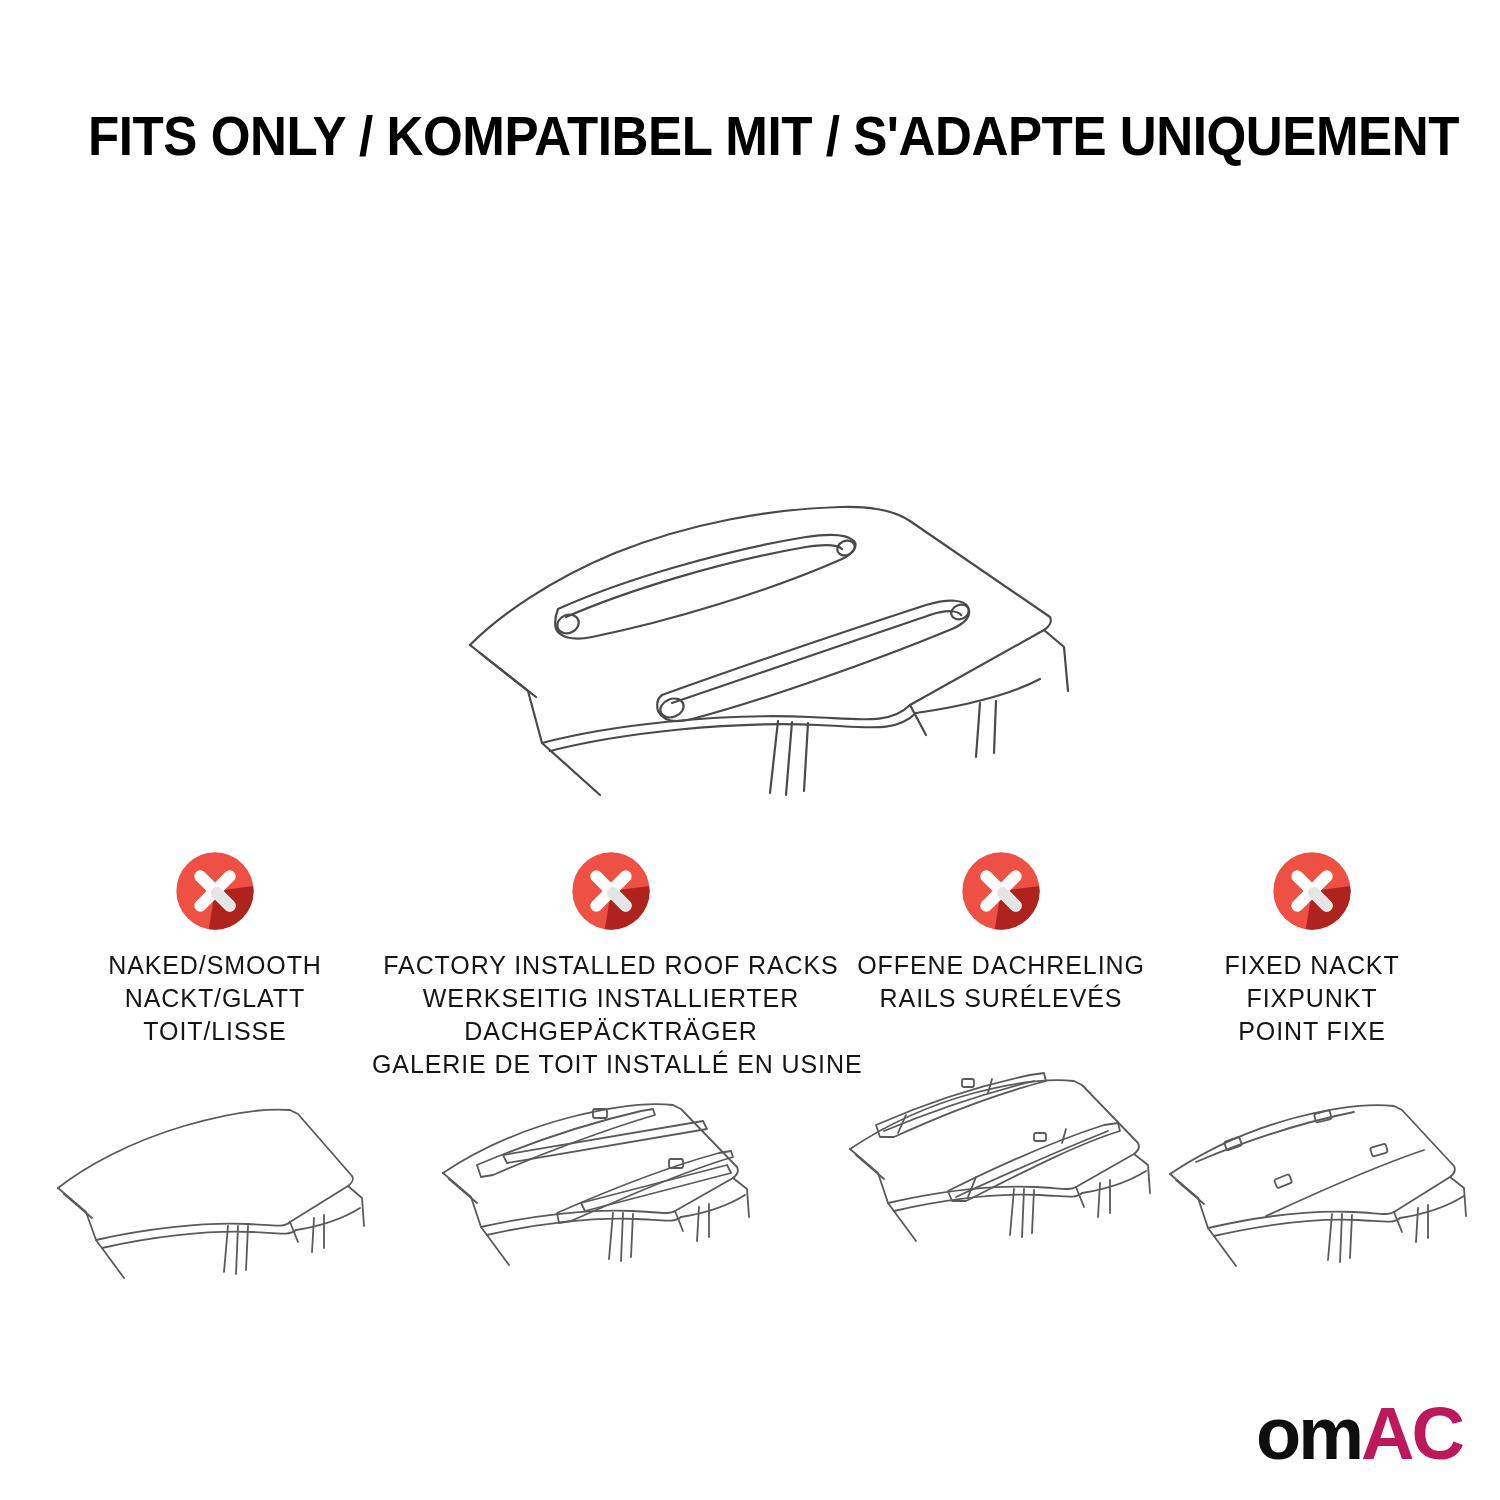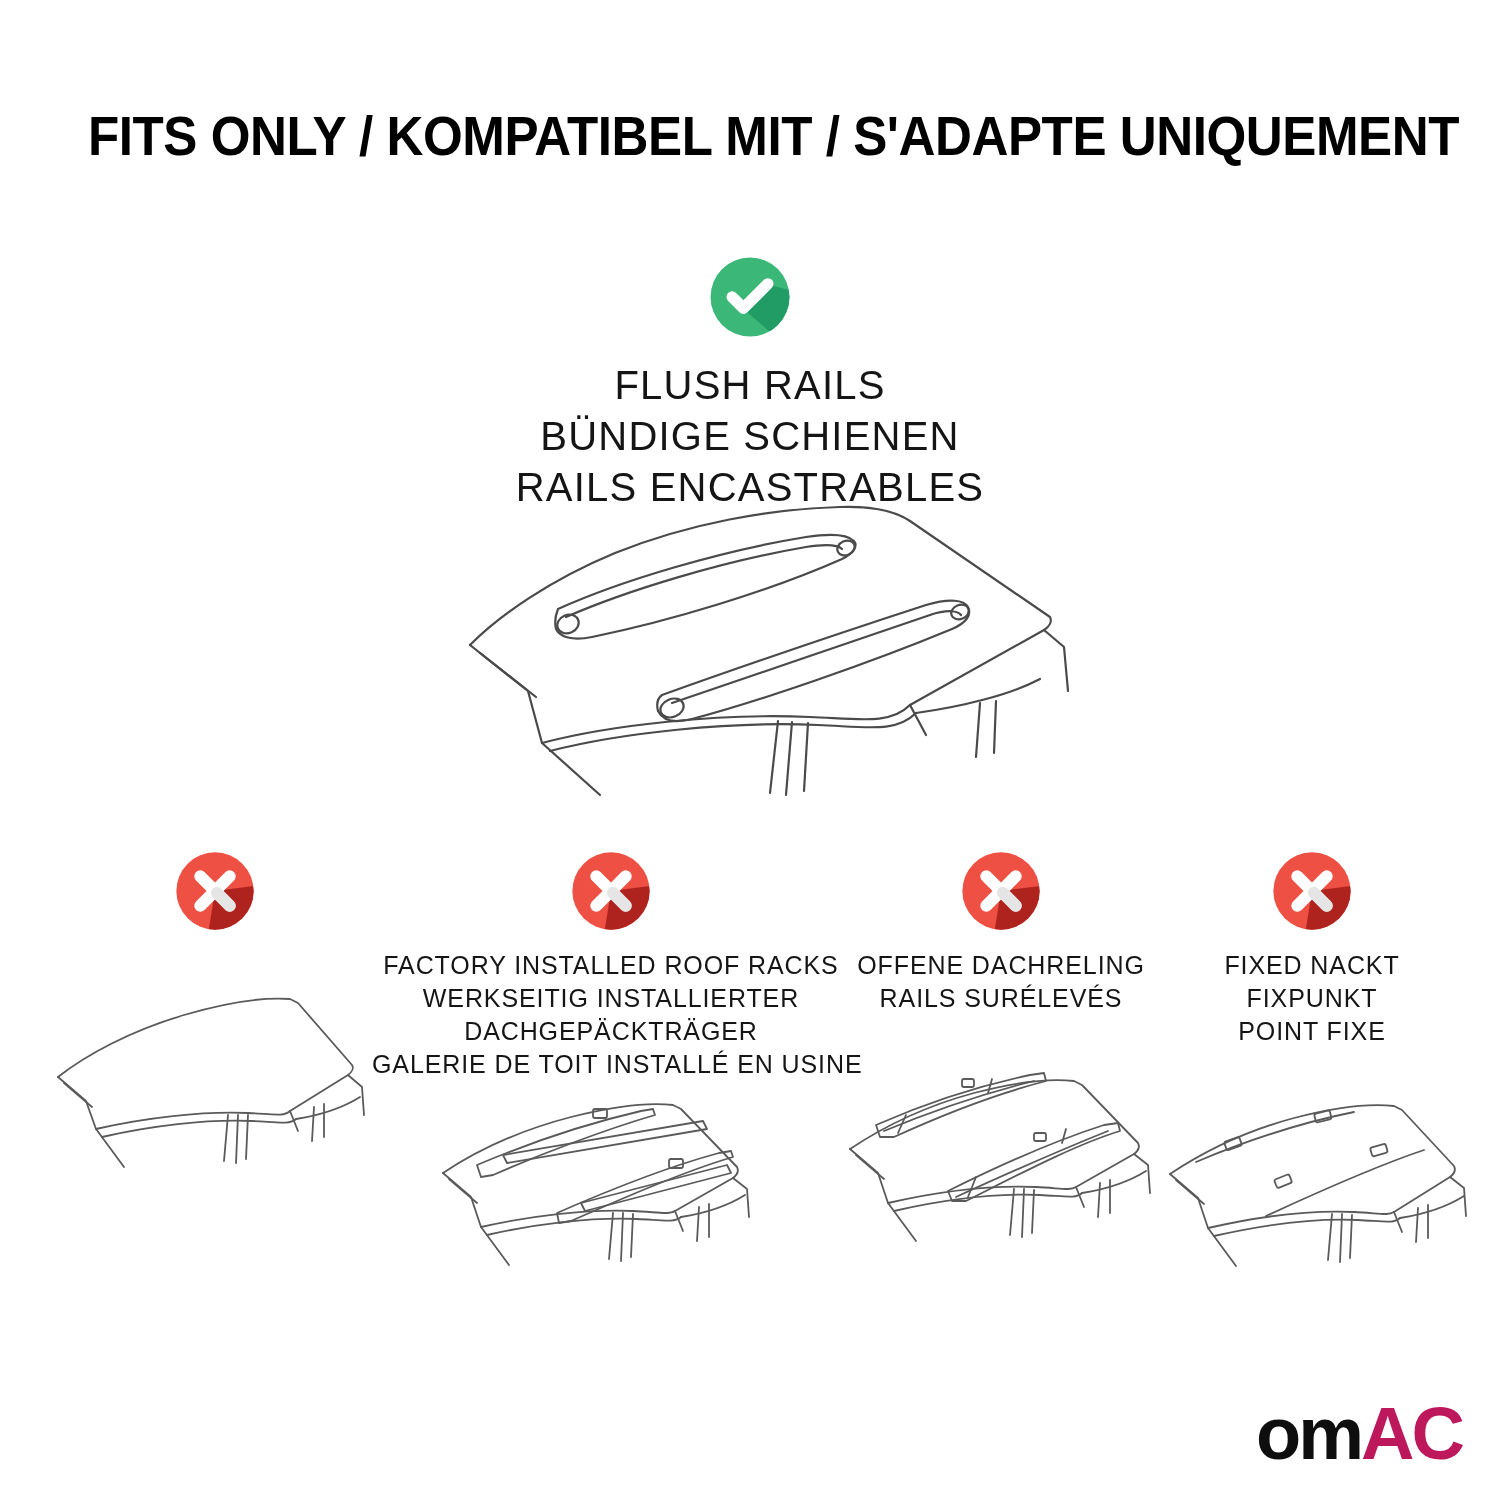--- a/index.html
+++ b/index.html
@@ -101,43 +101,20 @@
 
   svg{display:block;overflow:visible;}
 </style>
 </head>
 <body>
 
 <div class="page">
 
   <div class="title">FITS ONLY / KOMPATIBEL MIT / S'ADAPTE UNIQUEMENT</div>
 
-  <div class="fits-block">
-
-    <div class="badge-wrap">
-      <svg width="94" height="94" viewBox="0 0 100 100">
-        <defs>
-          <clipPath id="ccirc">
-              <circle cx="50" cy="50" r="42"></circle>
-            </clipPath>
-        </defs>
-        <circle cx="50" cy="50" r="42" fill="#3BB878"></circle>
-        <g clip-path="url(#ccirc)">
-          <path d="M42 62 L100 112 L112 48 L66 36 Z" fill="#1F9A63" opacity="0.95"></path>
-        </g>
-        <path d="M31 50 L43 62 L69 36" fill="none" stroke="#ffffff" stroke-width="12" stroke-linecap="round" stroke-linejoin="round"></path>
-      </svg>
-    </div>
-
-    <div class="fits-text">
-      <div>FLUSH RAILS</div>
-      <div>BÜNDIGE SCHIENEN</div>
-      <div>RAILS ENCASTRABLES</div>
-    </div>
-  </div>
 
   <div class="hero-art">
     <svg width="640" height="310" viewBox="0 0 640 310">
       <g fill="none" stroke="#4A4A4A" stroke-width="2.2" stroke-linecap="round" stroke-linejoin="round">
 
         <path d="M30 150 C60 120 110 85 175 58 C250 28 330 14 400 12
                  C430 11 455 16 470 26
                  L610 122
                  C612 126 610 131 604 135
                  L470 210"></path>
@@ -191,20 +168,25 @@
             <path d="M50 50 L112 42 L112 112 L40 112 Z" fill="#A8201A" opacity="0.92"></path>
           </g>
           <g stroke="#ffffff" stroke-width="13" stroke-linecap="round">
             <line x1="34" y1="34" x2="66" y2="66"></line>
             <line x1="66" y1="34" x2="34" y2="66"></line>
           </g>
           <g clip-path="url(#xc0)" stroke="#E3E3E3" stroke-width="13" stroke-linecap="round" opacity="0.9">
             <line x1="52" y1="52" x2="66" y2="66"></line>
           </g>
         </svg>
+      </div>
+      <div class="cell-label">
+        <div>NAKED/SMOOTH</div>
+        <div>NACKT/GLATT</div>
+        <div>TOIT/LISSE</div>
       </div>
       <div class="cell-art">
         <svg width="326" height="215" viewBox="0 0 326 215">
           <g fill="none" stroke="#5A5A5A" stroke-width="1.8" stroke-linecap="round" stroke-linejoin="round">
             <path d="M6 88 C34 66 78 42 132 26 C176 13 210 8 238 10 L246 14 L300 76 C302 79 300 83 296 86 L238 122"></path>
             <path d="M6 88 L34 112 L44 140 L72 178"></path>
             <path d="M12 94 L40 118"></path>
             <path d="M44 140 C92 129 150 122 196 124 C220 125 232 128 238 122"></path>
             <path d="M50 148 C98 137 154 130 200 132 C224 133 238 136 244 130"></path>
             <path d="M296 86 L310 98 L312 126"></path>

